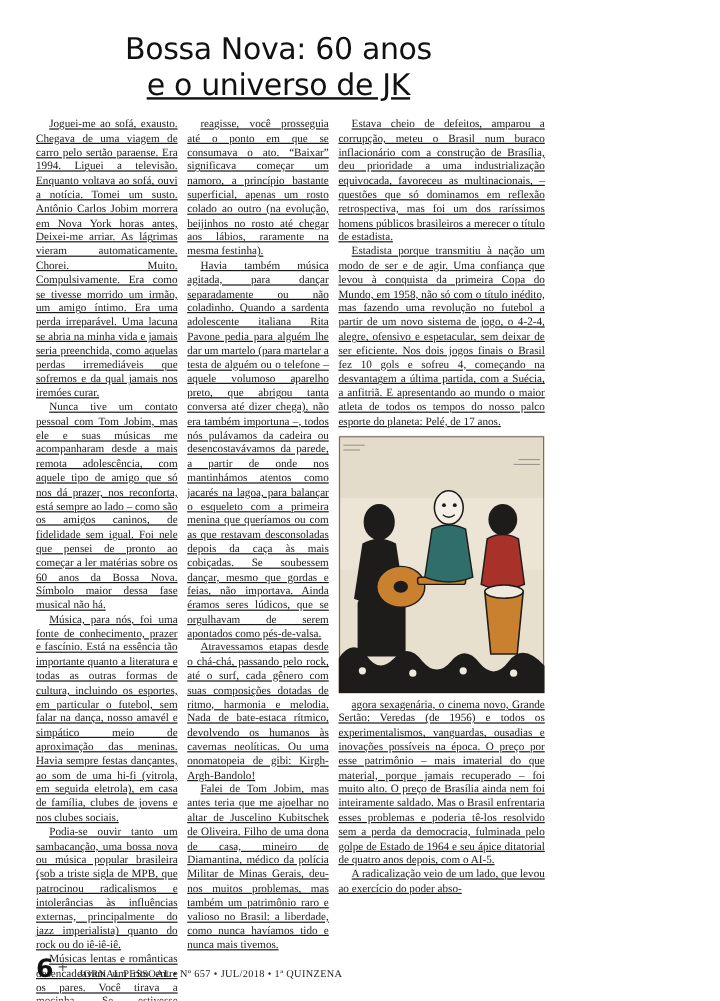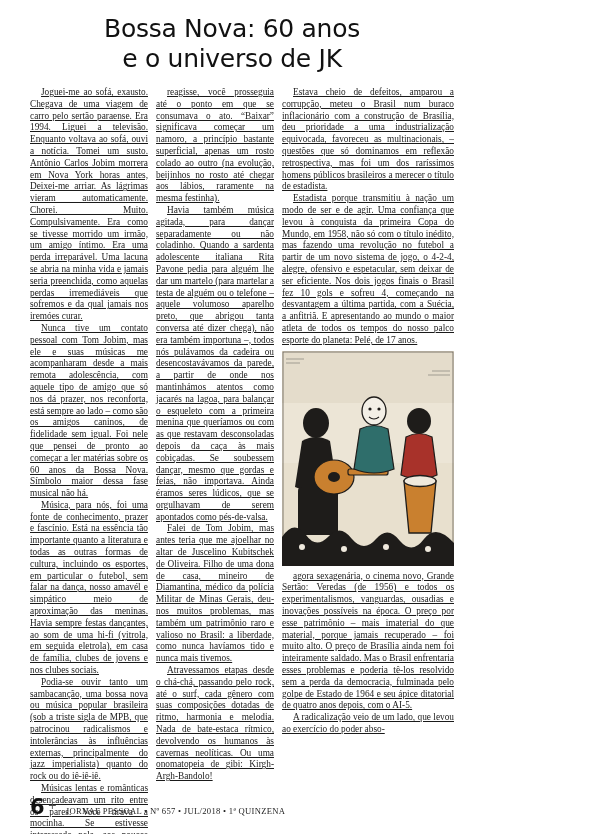--- a/index.html
+++ b/index.html
@@ -12,35 +12,36 @@
     background: #ffffff;
     font-family: "Liberation Serif", serif;
     color: #1a1a1a;
     overflow: hidden;
   }
   .page {
     position: relative;
     width: 484px;
     height: 834px;
     box-sizing: border-box;
-    padding: 14px 30px 0 30px;
+    padding: 26px 30px 0 30px;
   }
   .headline {
     text-align: center;
     font-family: "DejaVu Sans", sans-serif;
     font-weight: 400;
     font-size: 25px;
     line-height: 1.18;
     letter-spacing: -0.3px;
     color: #111;
     margin: 0 0 14px 0;
     padding: 0 60px 0 40px;
   }
   .headline .l2 {
     display: block;
+    text-decoration: underline;
   }
   .columns {
     display: flex;
     gap: 8px;
     align-items: flex-start;
     text-decoration: underline;
   }
   .col {
     width: 178px;
     font-size: 9.3px;
@@ -119,22 +120,22 @@
       <p class="first">Joguei-me ao sofá, exausto. Chegava de uma viagem de carro pelo sertão paraense. Era 1994. Liguei a televisão. Enquanto voltava ao sofá, ouvi a notícia. Tomei um susto. Antônio Carlos Jobim morrera em Nova York horas antes, Deixei-me arriar. As lágrimas vieram automaticamente. Chorei. Muito. Compulsivamente. Era como se tivesse morrido um irmão, um amigo íntimo. Era uma perda irreparável. Uma lacuna se abria na minha vida e jamais seria preenchida, como aquelas perdas irremediáveis que sofremos e da qual jamais nos iremóes curar.</p>
       <p>Nunca tive um contato pessoal com Tom Jobim, mas ele e suas músicas me acompanharam desde a mais remota adolescência, com aquele tipo de amigo que só nos dá prazer, nos reconforta, está sempre ao lado – como são os amigos caninos, de fidelidade sem igual. Foi nele que pensei de pronto ao começar a ler matérias sobre os 60 anos da Bossa Nova. Símbolo maior dessa fase musical não há.</p>
       <p>Música, para nós, foi uma fonte de conhecimento, prazer e fascínio. Está na essência tão importante quanto a literatura e todas as outras formas de cultura, incluindo os esportes, em particular o futebol, sem falar na dança, nosso amavél e simpático meio de aproximação das meninas. Havia sempre festas dançantes, ao som de uma hi-fi (vitrola, em seguida eletrola), em casa de família, clubes de jovens e nos clubes sociais.</p>
       <p>Podia-se ouvir tanto um sambacanção, uma bossa nova ou música popular brasileira (sob a triste sigla de MPB, que patrocinou radicalismos e intolerâncias às influências externas, principalmente do jazz imperialista) quanto do rock ou do iê-iê-iê.</p>
       <p>Músicas lentas e românticas desencadeavam um rito entre os pares. Você tirava a mocinha. Se estivesse interessado nela, aos poucos tentava baixar a mão dela até que ficasse escorregando pelo corpo. Se a parceira não</p>
     </div>
 
     <div class="col second-col">
       <p class="first">reagisse, você prosseguia até o ponto em que se consumava o ato. “Baixar” significava começar um namoro, a princípio bastante superficial, apenas um rosto colado ao outro (na evolução, beijinhos no rosto até chegar aos lábios, raramente na mesma festinha).</p>
       <p>Havia também música agitada, para dançar separadamente ou não coladinho. Quando a sardenta adolescente italiana Rita Pavone pedia para alguém lhe dar um martelo (para martelar a testa de alguém ou o telefone – aquele volumoso aparelho preto, que abrigou tanta conversa até dizer chega), não era também importuna –, todos nós pulávamos da cadeira ou desencostavávamos da parede, a partir de onde nos mantinhámos atentos como jacarés na lagoa, para balançar o esqueleto com a primeira menina que queríamos ou com as que restavam desconsoladas depois da caça às mais cobiçadas. Se soubessem dançar, mesmo que gordas e feias, não importava. Ainda éramos seres lúdicos, que se orgulhavam de serem apontados como pés-de-valsa.</p>
+      <p>Atravessamos etapas desde o chá-chá, passando pelo rock, até o surf, cada gênero com suas composições dotadas de ritmo, harmonia e melodia. Nada de bate-estaca rítmico, devolvendo os humanos às cavernas neolíticas. Ou uma onomatopeia de gibi: Kirgh-Argh-Bandolo!</p>
       <p>Falei de Tom Jobim, mas antes teria que me ajoelhar no altar de Juscelino Kubitschek de Oliveira. Filho de uma dona de casa, mineiro de Diamantina, médico da polícia Militar de Minas Gerais, deu-nos muitos problemas, mas também um patrimônio raro e valioso no Brasil: a liberdade, como nunca havíamos tido e nunca mais tivemos.</p>
-      <p>Atravessamos etapas desde o chá-chá, passando pelo rock, até o surf, cada gênero com suas composições dotadas de ritmo, harmonia e melodia. Nada de bate-estaca rítmico, devolvendo os humanos às cavernas neolíticas. Ou uma onomatopeia de gibi: Kirgh-Argh-Bandolo!</p>
     </div>
 
     <div class="col third">
       <p>Estava cheio de defeitos, amparou a corrupção, meteu o Brasil num buraco inflacionário com a construção de Brasília, deu prioridade a uma industrialização equivocada, favoreceu as multinacionais, – questões que só dominamos em reflexão retrospectiva, mas foi um dos raríssimos homens públicos brasileiros a merecer o título de estadista.</p>
       <p>Estadista porque transmitiu à nação um modo de ser e de agir. Uma confiança que levou à conquista da primeira Copa do Mundo, em 1958, não só com o título inédito, mas fazendo uma revolução no futebol a partir de um novo sistema de jogo, o 4-2-4, alegre, ofensivo e espetacular, sem deixar de ser eficiente. Nos dois jogos finais o Brasil fez 10 gols e sofreu 4, começando na desvantagem a última partida, com a Suécia, a anfitriã. E apresentando ao mundo o maior atleta de todos os tempos do nosso palco esporte do planeta: Pelé, de 17 anos.</p>
 
       <div class="illo">
         <svg width="172" height="215" viewBox="0 0 172 215" xmlns="http://www.w3.org/2000/svg">
           <rect x="0" y="0" width="172" height="215" fill="#efe9dd"></rect>
 

